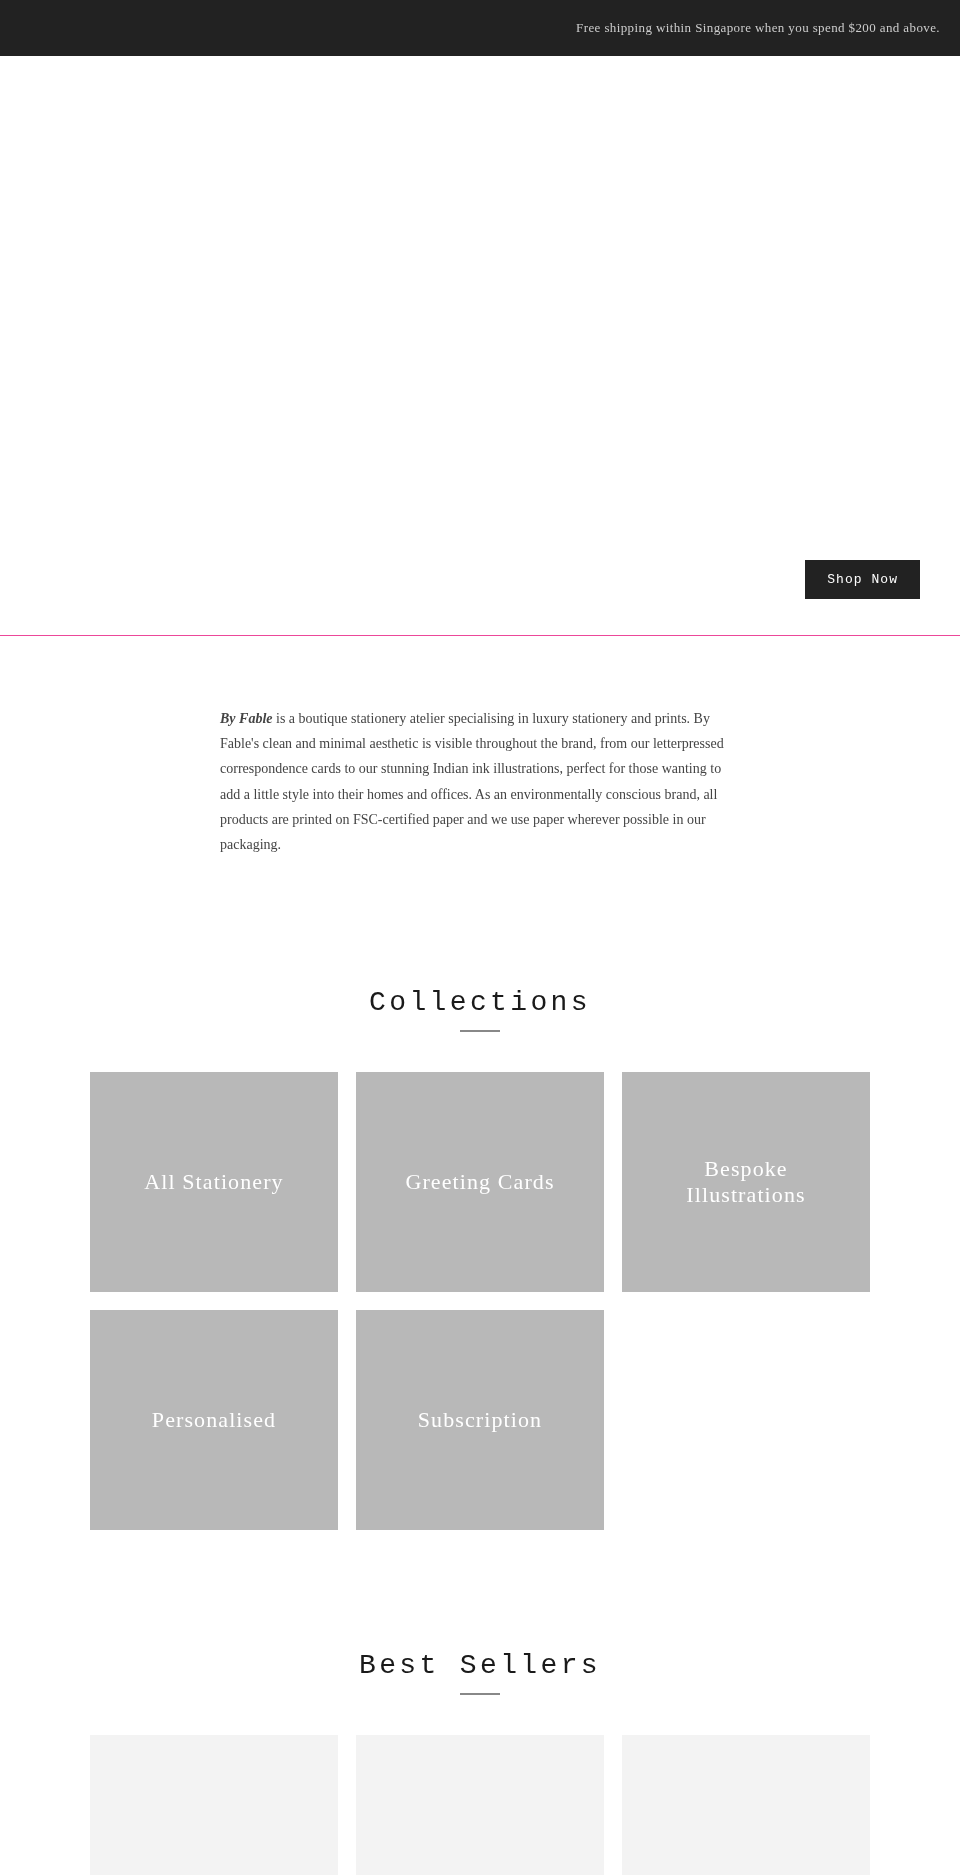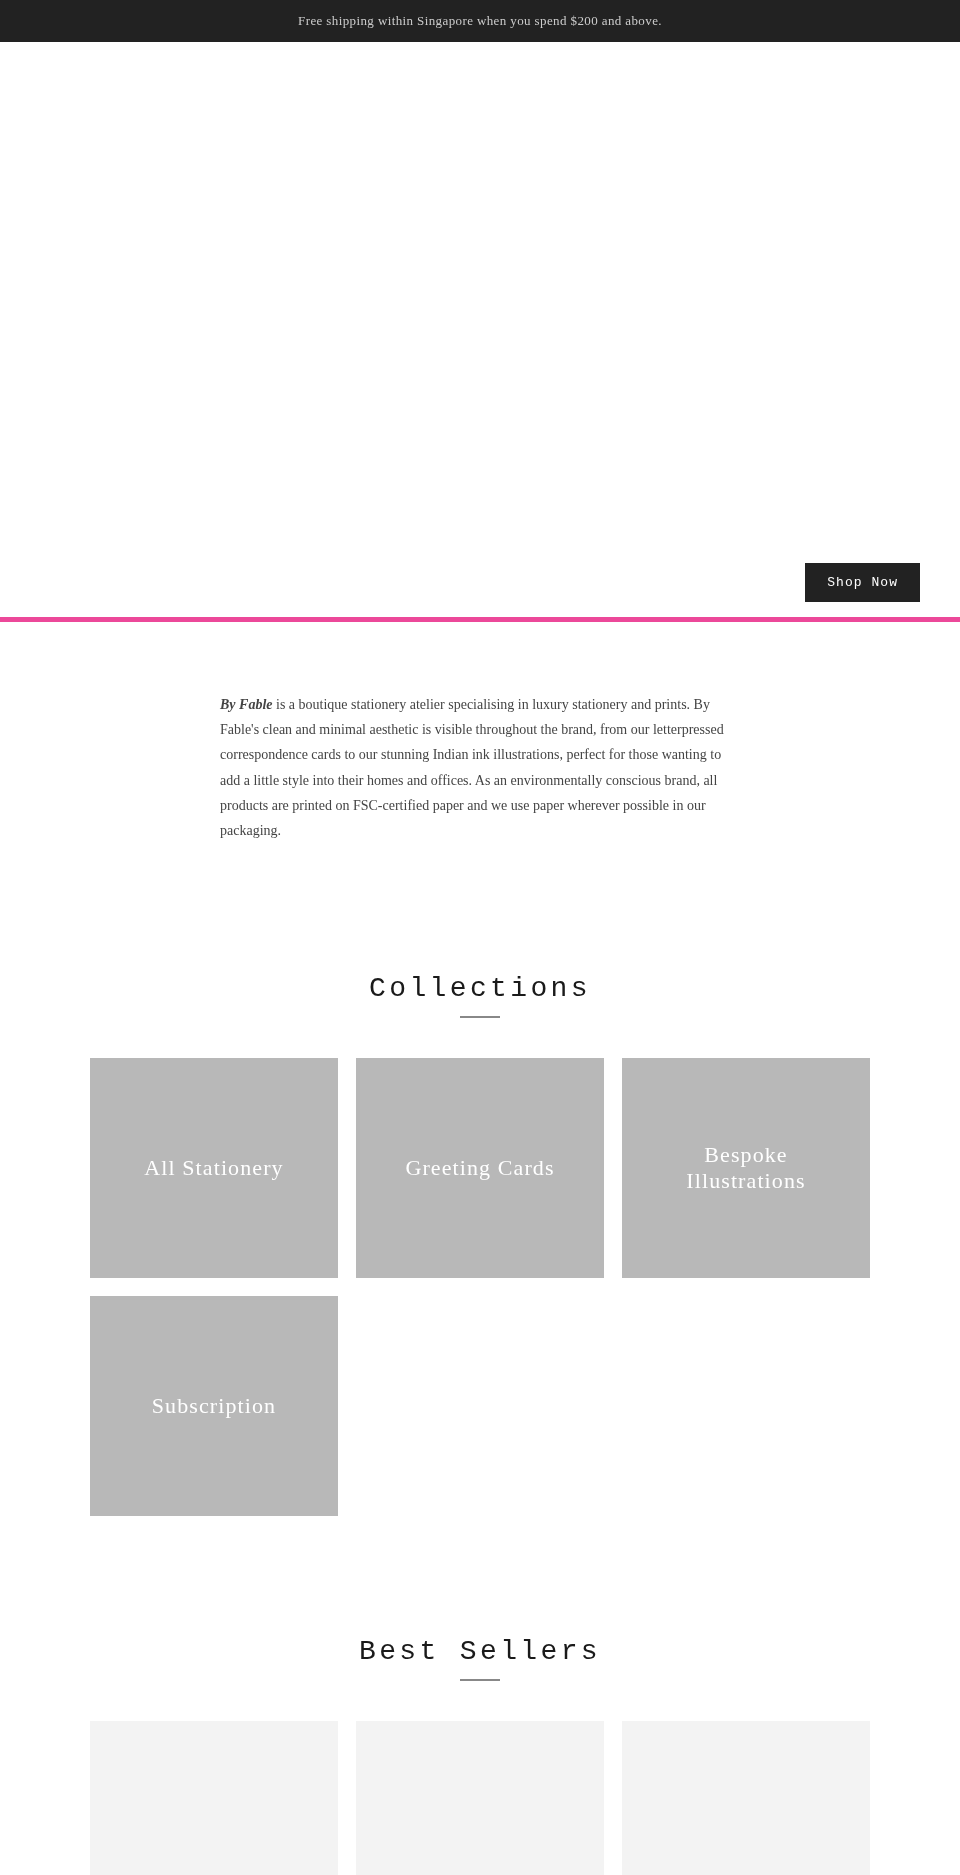--- a/index.html
+++ b/index.html
@@ -2,37 +2,37 @@
 <html><head>
   <meta charset="utf-8">
   <style>
     * { margin: 0; padding: 0; box-sizing: border-box; }
     body { font-family: Georgia, serif; background: #fff; color: #333; }
 
     
     .announcement-bar {
       background: #222;
       color: #ccc;
-      text-align: center;
-      padding: 13px 20px;
+      text-align: right;
+      padding: 20px 20px;
       font-size: 13px;
       letter-spacing: 0.03em;
     }
 
     
     .hero {
       position: relative;
       width: 100%;
       height: 580px;
       background: #fff;
-      border-bottom: 5px solid #ec4899;
+      border-bottom: 1px solid #ec4899;
       display: flex;
       align-items: flex-end;
       justify-content: flex-end;
-      padding: 15px 40px;
+      padding: 36px 40px;
     }
 
     .shop-now-btn {
       background: #222;
       color: #fff;
       border: none;
       padding: 12px 22px;
       font-size: 13px;
       letter-spacing: 0.08em;
       cursor: pointer;
@@ -150,20 +150,23 @@
 
     <div class="collection-card">
       <span class="collection-card-label">Greeting Cards</span>
     </div>
 
     <div class="collection-card">
       <span class="collection-card-label" style="white-space: pre-line;">Bespoke
 Illustrations</span>
     </div>
 
+    <div class="collection-card">
+      <span class="collection-card-label">Personalised</span>
+    </div>
 
     <div class="collection-card">
       <span class="collection-card-label">Subscription</span>
     </div>
 
   </div>
 </div>
 
 <div class="best-sellers-section">
   <h2 class="section-title">Best Sellers</h2>

